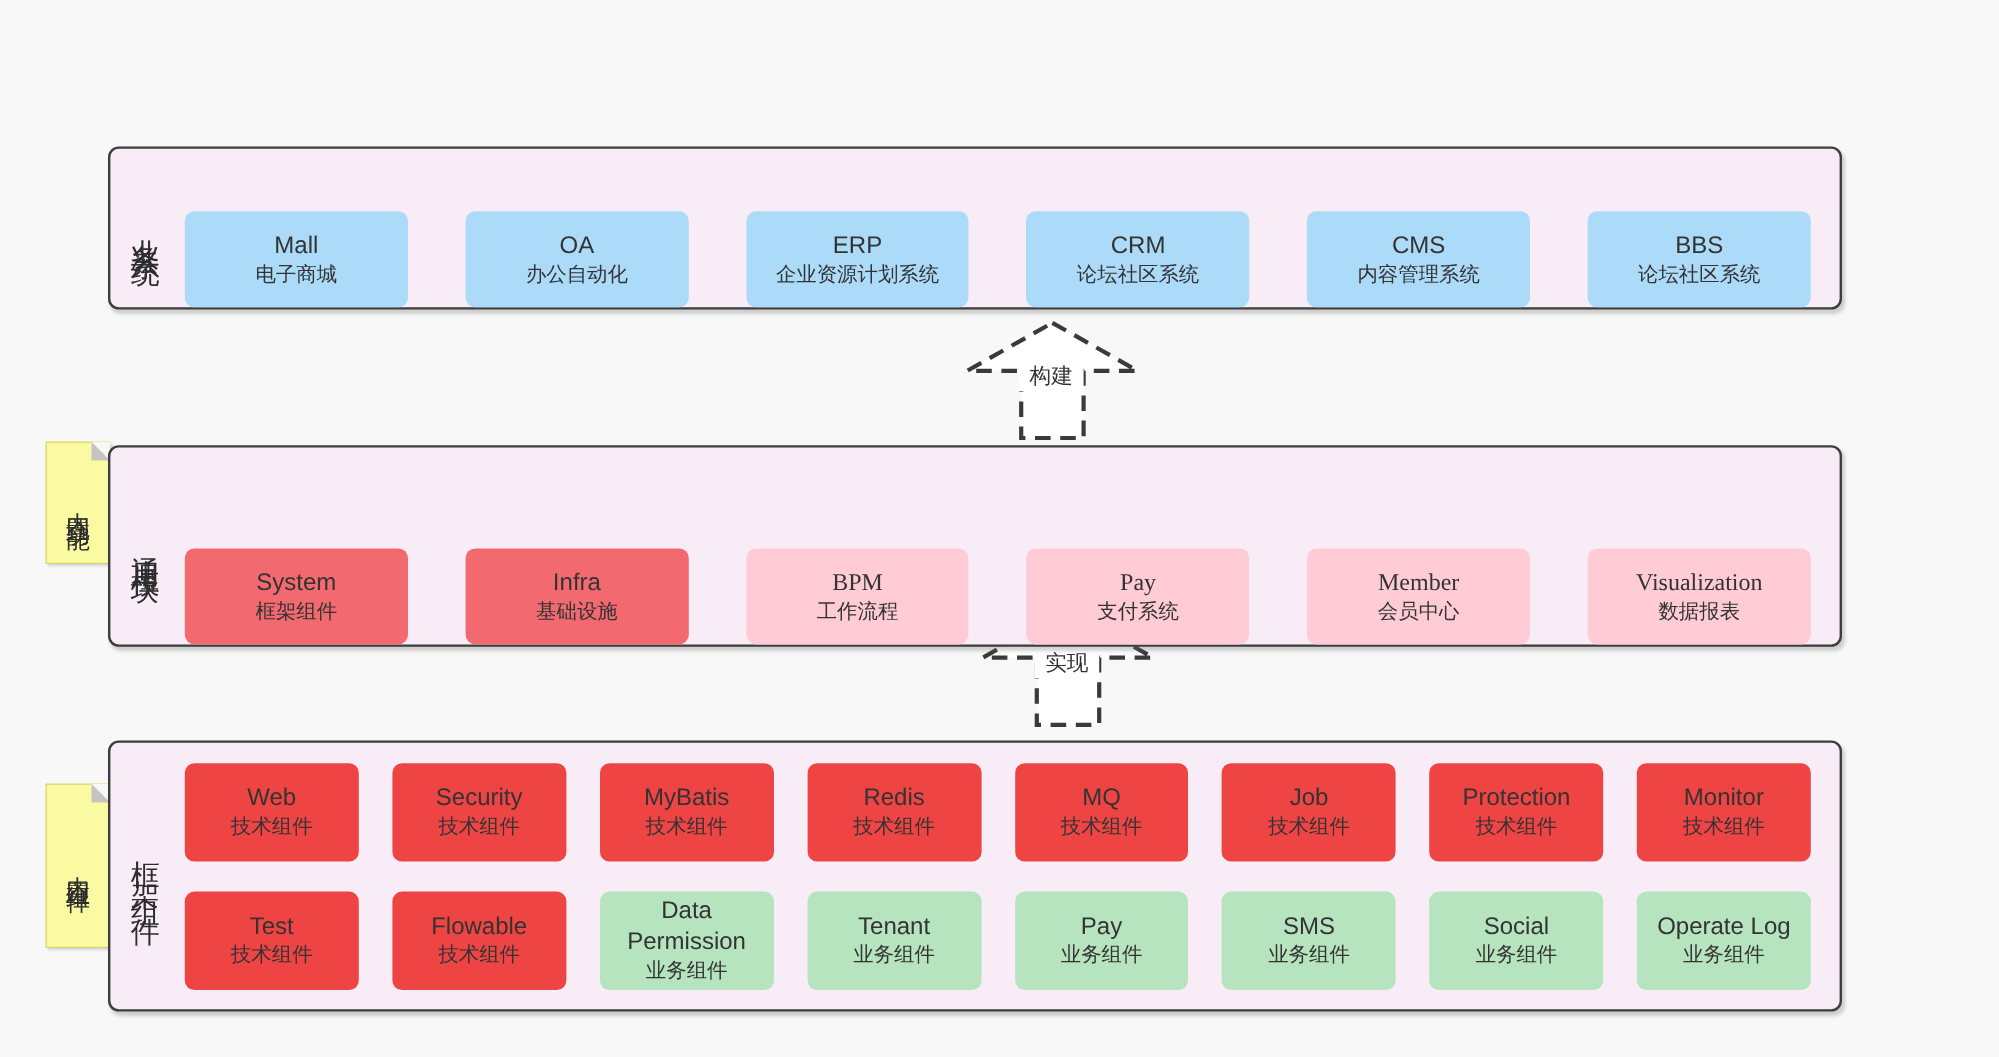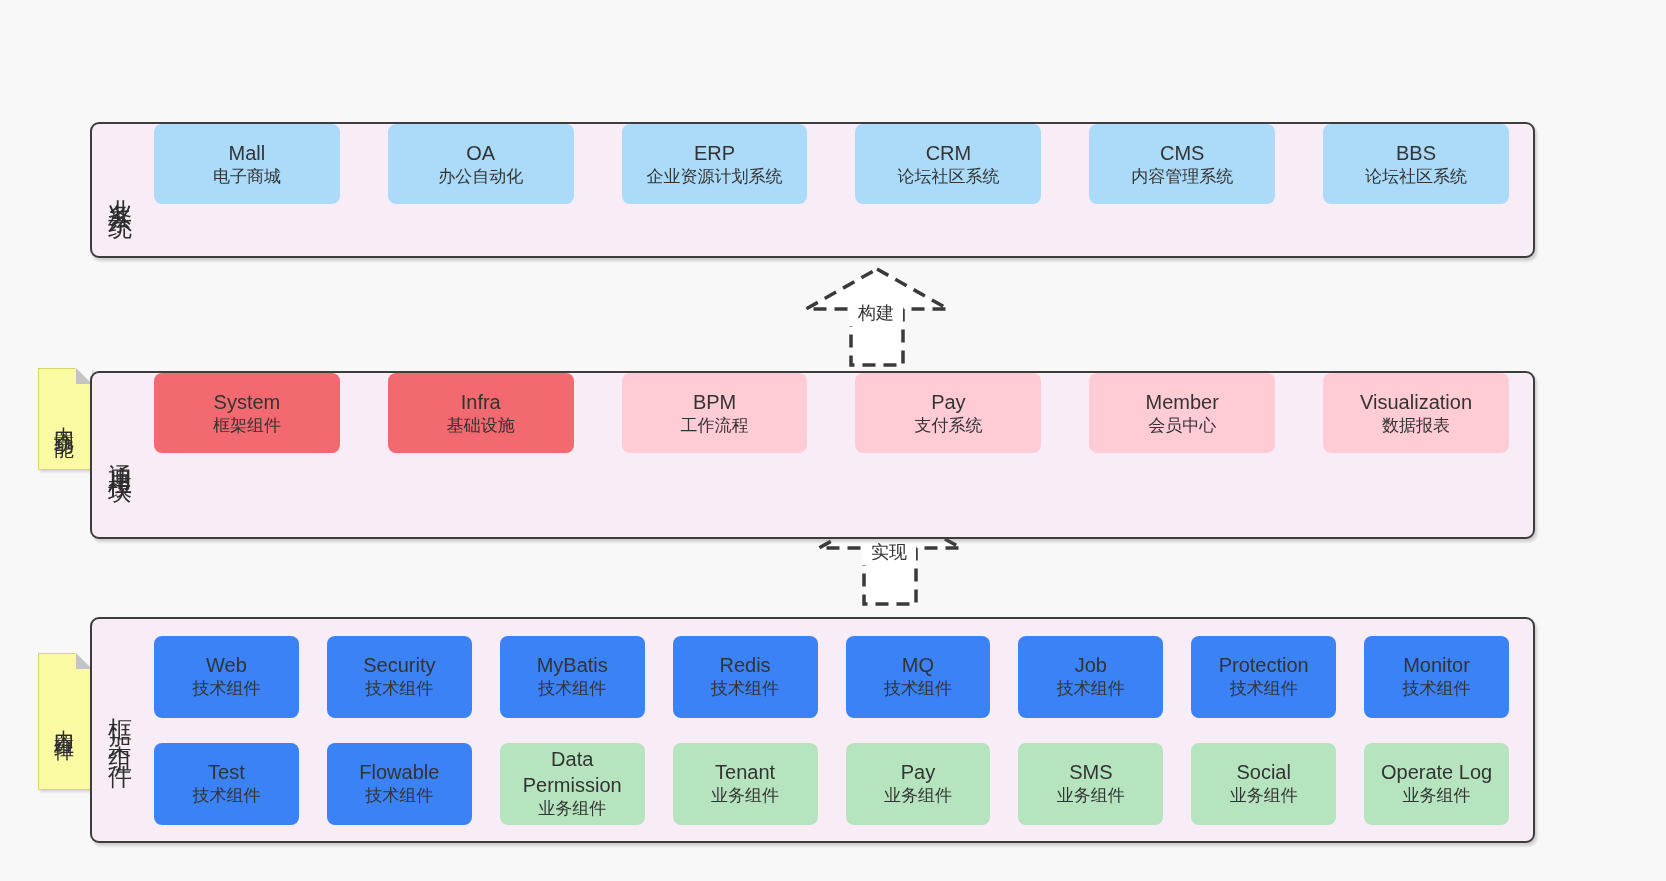--- a/index.html
+++ b/index.html
@@ -28,21 +28,21 @@
 
   .side-label {
     width: 56px;
     display: flex; align-items: center; justify-content: center;
     writing-mode: vertical-rl; text-orientation: upright;
     font-size: 24px; letter-spacing: 5px; color: #2d2d2d;
   }
   #panel-components .side-label { letter-spacing: 16px; }
 
   .row6 {
-    flex: 1; display: flex; align-items: flex-start;
+    flex: 1; display: flex; align-items: flex-end;
     gap: 48px; padding: 0 24px 0 6px;
   }
   .row6 .box { flex: 1; height: 80px; }
 
   .grid8 {
     flex: 1; display: grid;
     grid-template-columns: repeat(8, 1fr);
     gap: 25px 28px;
     align-content: center;
     padding: 0 24px 0 6px;
@@ -54,22 +54,22 @@
     display: flex; flex-direction: column;
     align-items: center; justify-content: center;
     text-align: center; line-height: 1.3;
     padding: 2px 6px;
   }
   .box .en { font-size: 20px; }
   .box .zh { font-size: 17px; }
 
   .blue   { background: #abdbf9; }
   .red    { background: #f2696f; }
-  .pink   { background: #ffccd5; }
-  .gdark  { background: #3b82f6; }
+  .pink   { background: #ffccd5; font-family: Liberation Serif, serif; }
+  .gdark  { background: #ef4444; }
   .glight { background: #b6e4be; }
 
   .note {
     position: absolute; left: 38px; width: 54px;
     background: #fafaa3;
     border: 1px solid #d6d464;
     box-shadow: 2px 2px 2px rgba(120,120,120,0.25);
     z-index: 1;
     display: flex; align-items: center; justify-content: center;
     writing-mode: vertical-rl; text-orientation: upright;

